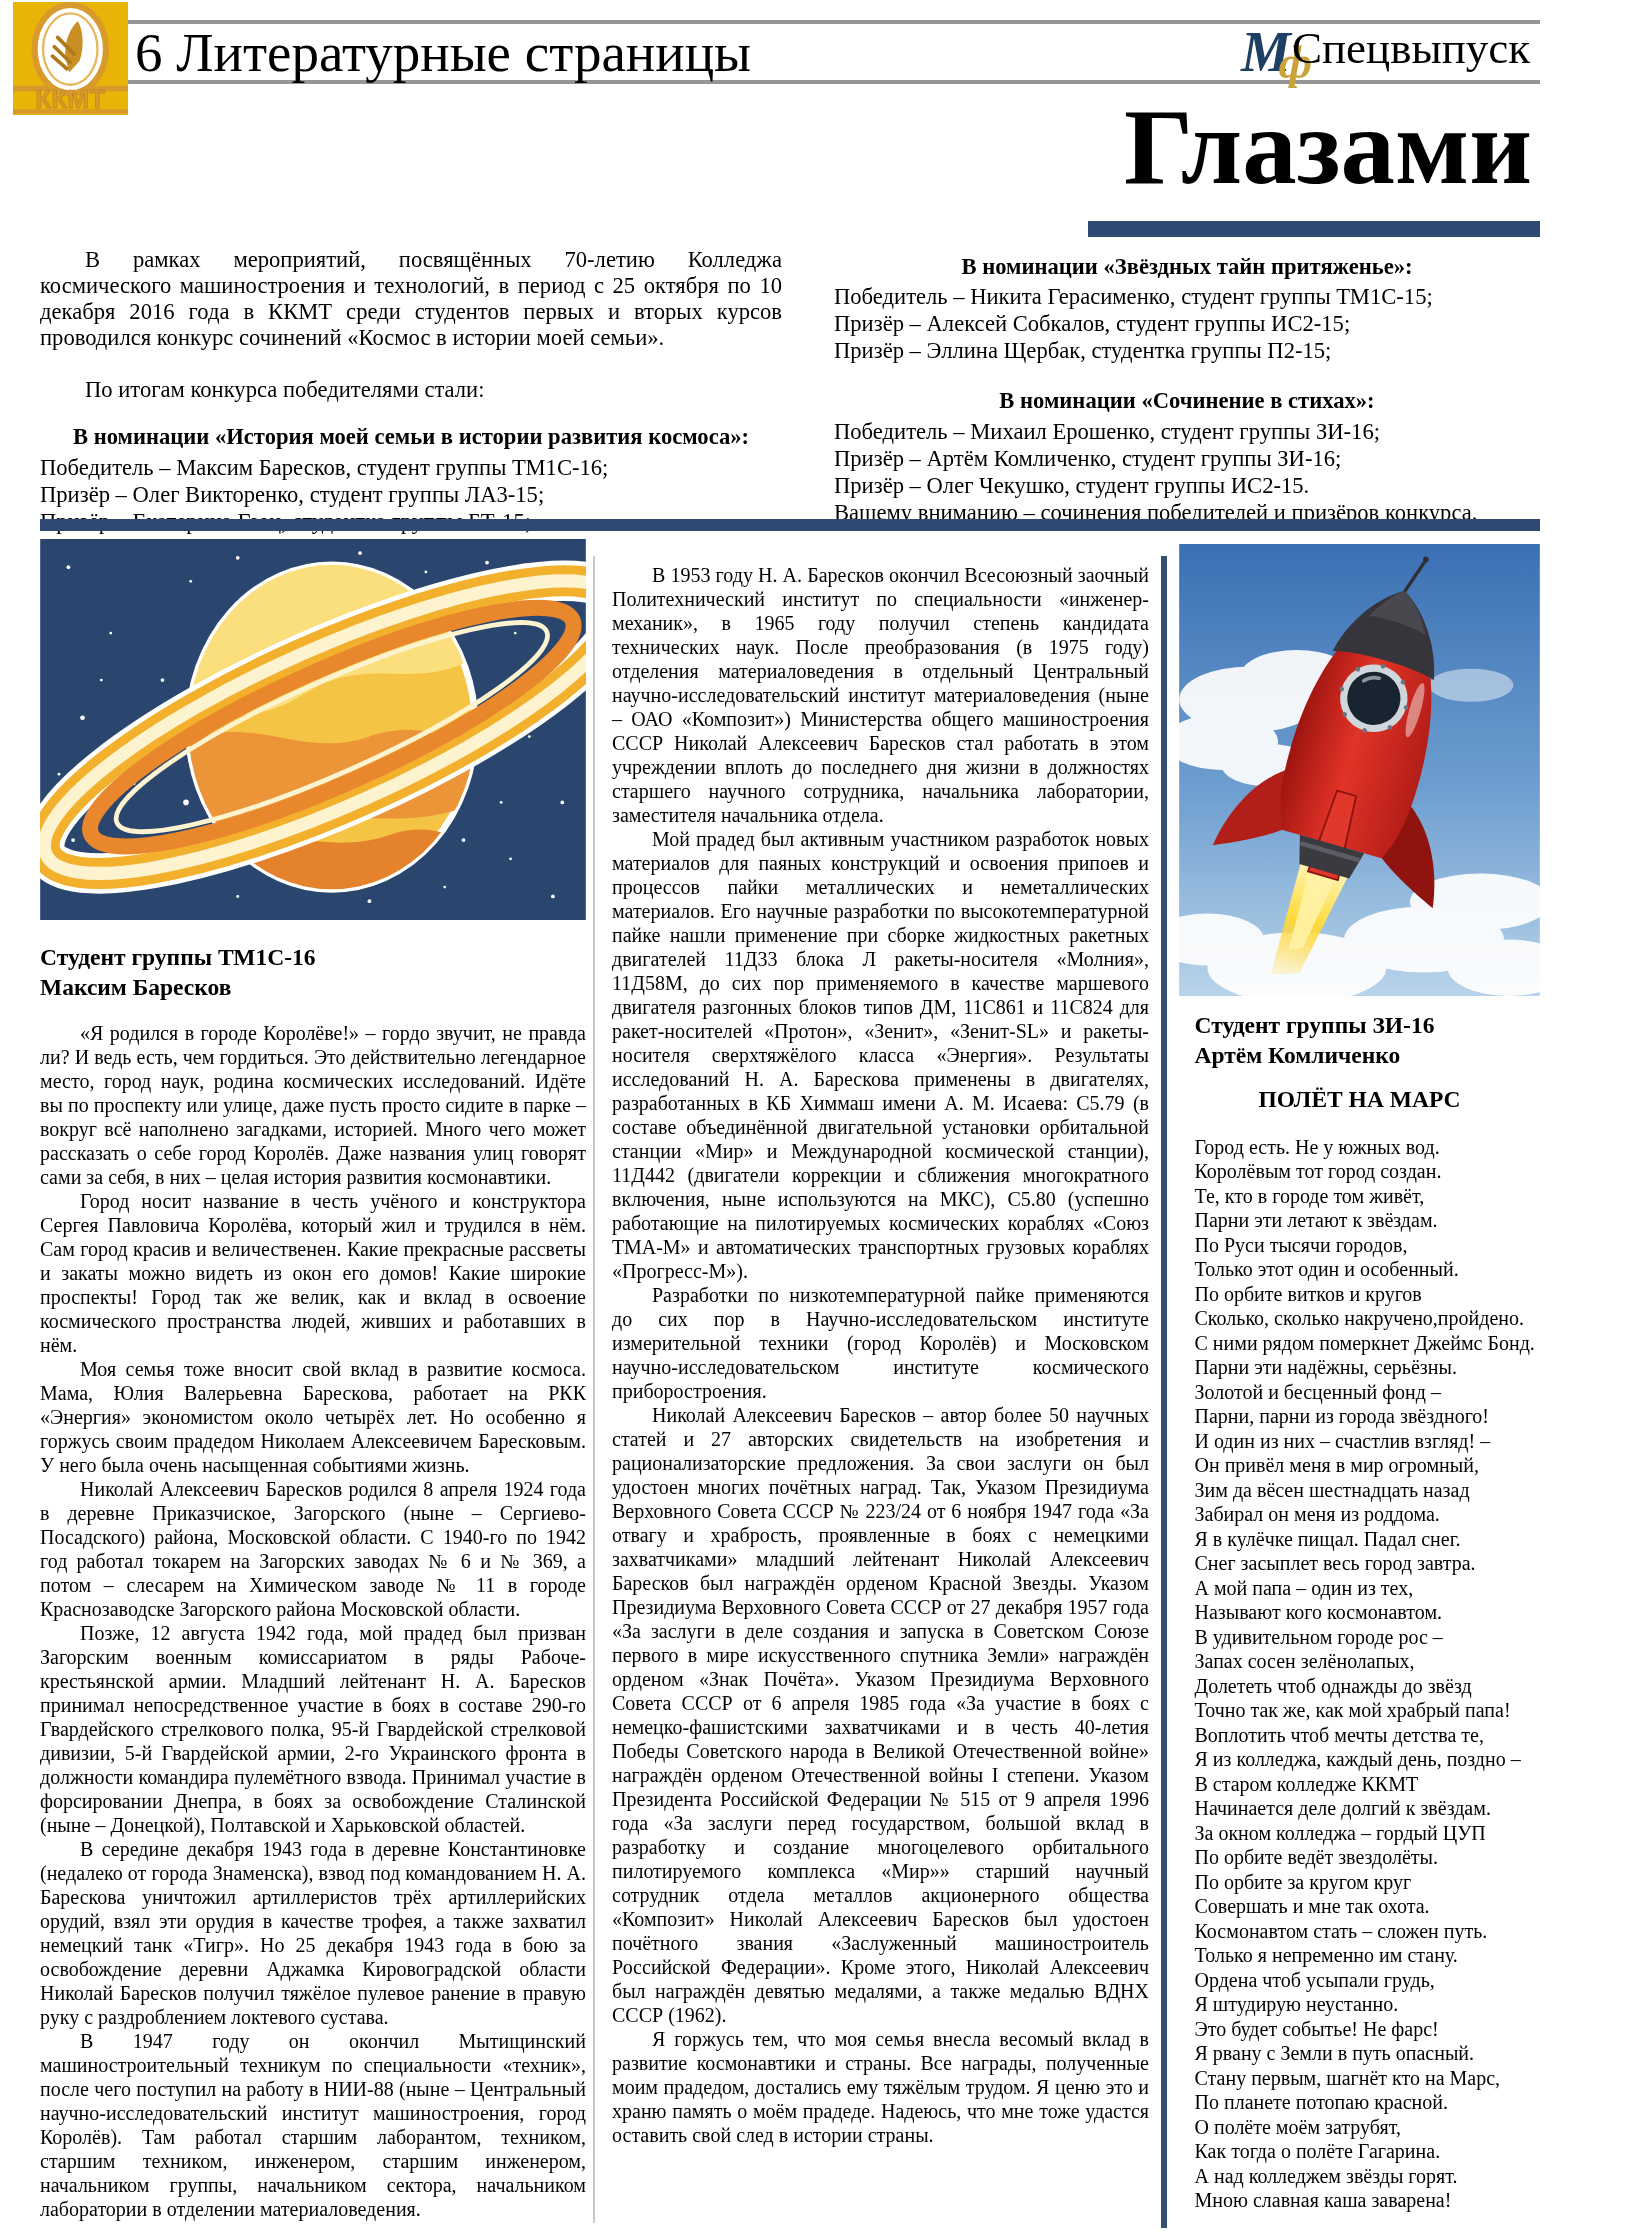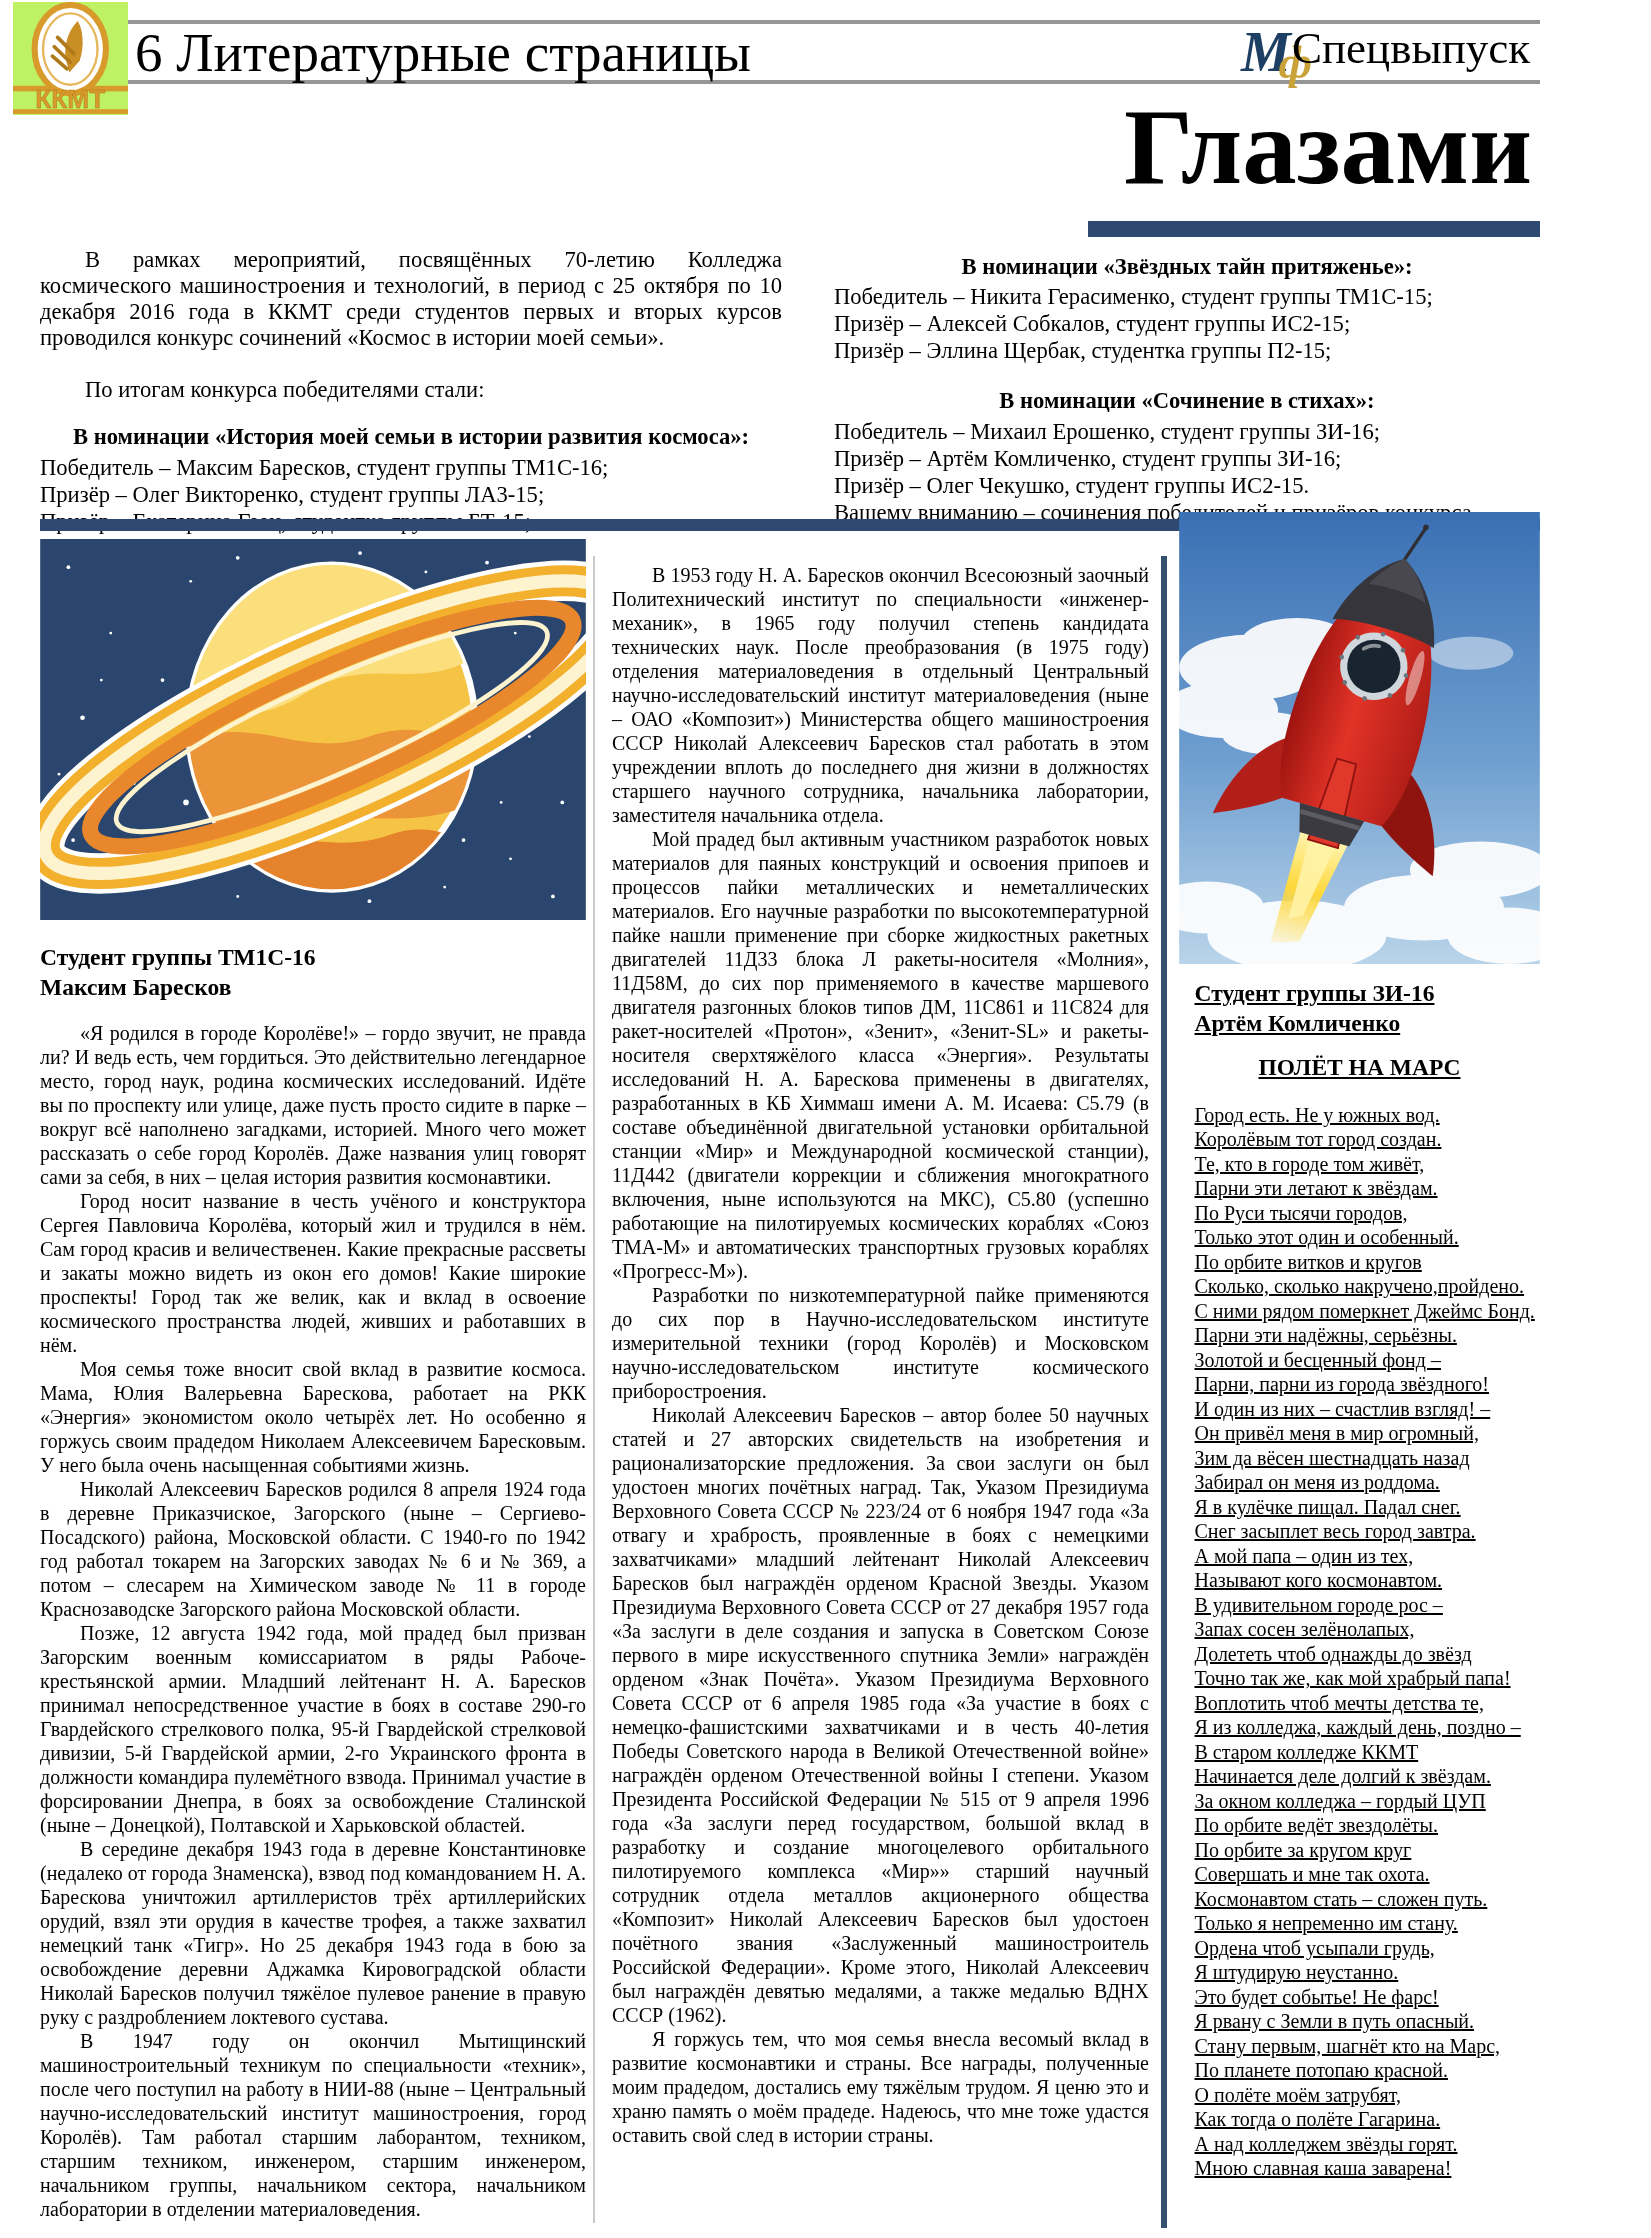--- a/index.html
+++ b/index.html
@@ -2,21 +2,21 @@
 <html style="font-size:7.5px"><head>
 <meta charset="utf-8">
 <style>
   html,body{margin:0;padding:0;background:#e8e8e8;}
   #page{
     position:relative;width:1651px;height:2239px;background:#ffffff;
     font-family:"Liberation Serif",serif;color:#000;overflow:hidden;
   }
   
   .hdr-rule{position:absolute;left:35px;width:1505px;height:4.2px;background:#969696;}
-  .logo-box{position:absolute;left:13px;top:2.4px;width:115px;height:113px;background:#bef264;}
+  .logo-box{position:absolute;left:13px;top:2.4px;width:115px;height:113px;background:#eab308;}
   .page-head{position:absolute;left:135px;top:24.5px;font-size:55px;line-height:1;white-space:nowrap;}
   .mf-logo{position:absolute;left:1241px;top:20px;font-style:italic;font-weight:bold;white-space:nowrap;}
   .mf-m{font-size:56px;color:#1c3f63;}
   .mf-f{font-size:47px;color:#caa23a;margin-left:-12.2px;position:relative;top:6.6px;}
   .issue{position:absolute;left:1292px;top:26px;font-size:45px;line-height:1;}
   .big-title{
     position:absolute;left:895px;top:92px;width:637px;text-align:right;
     font-size:109px;line-height:1;font-weight:bold;color:#000000;margin:0;
   }
   .title-bar{position:absolute;left:1088px;top:221px;width:452px;height:16px;background:#2e4a73;}
@@ -31,21 +31,21 @@
   .winners p{margin:0;line-height:27px;white-space:nowrap;}
   .intro-right{position:absolute;left:834px;top:247px;width:706px;font-size:22.6px;}
   .intro-right p{margin:0;}
   .intro-right .nom-title{padding-top:6.6px;}
   .intro-right .nom2{margin-top:17px;}
   .closing-line{margin-top:2.8px;line-height:27px;}
   .section-divider{position:absolute;left:40px;top:519px;width:1500px;height:12.2px;background:#2e4a73;}
   
   .col-left{position:absolute;left:40px;top:539px;width:546px;}
   .col-mid{position:absolute;left:612px;top:563px;width:537px;}
-  .col-right{position:absolute;left:1179px;top:512px;width:361px;text-decoration:underline;}
+  .col-right{position:absolute;left:1179px;top:544px;width:361px;}
   .rule-light{position:absolute;left:593px;top:556px;width:1.9px;height:1667px;background:#c9c9c9;}
   .rule-dark{position:absolute;left:1161px;top:556px;width:5.7px;height:1672px;background:#33506e;}
   .col-heading{margin-top:21.7px;font-size:23.5px;font-weight:bold;line-height:30px;}
   .essay{margin-top:19px;font-size:20px;line-height:24px;}
   .essay p{margin:0;text-align:justify;text-indent:40px;}
   .right-text{padding-left:15.5px;}
   .poem-title{margin-top:16px;font-size:23.5px;font-weight:bold;text-align:center;width:330px;}
   .poem{margin-top:21.7px;font-size:20px;line-height:24.5px;}
   .poem p{margin:0;white-space:nowrap;}
   .fig{display:block;}

